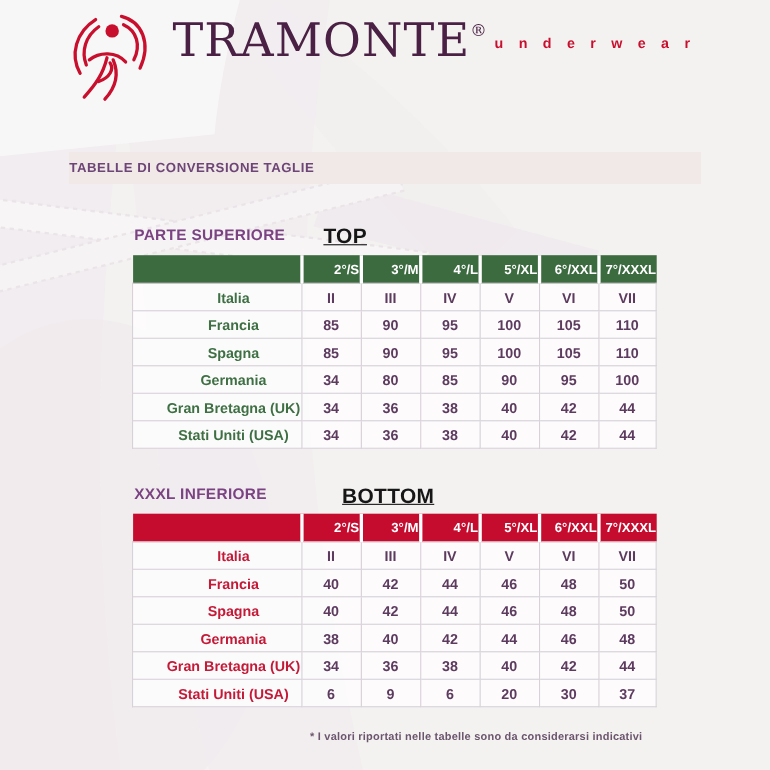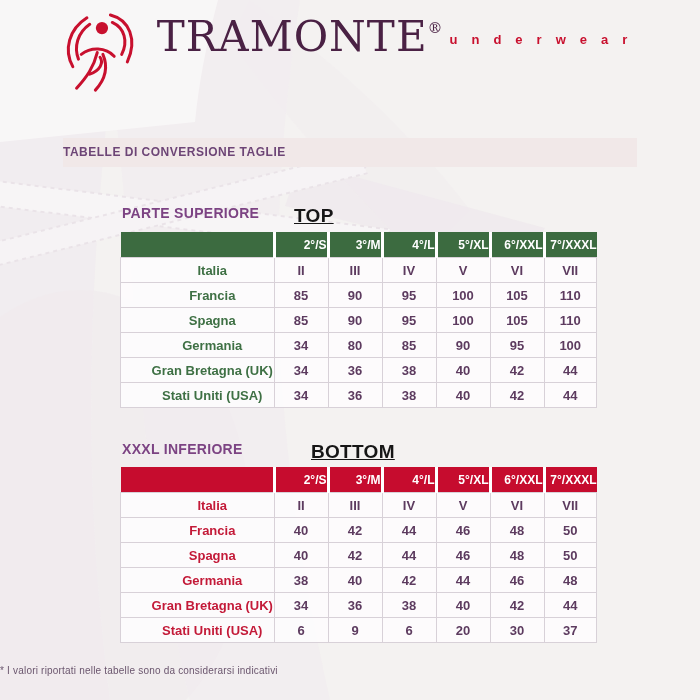--- a/index.html
+++ b/index.html
@@ -55,22 +55,22 @@
   #table-top th{background:var(--top-header-bg,#3c6b40);}
   #table-bottom th{background:var(--bottom-header-bg,#c60c2e);}
   table.conv td{height:24px;background:rgba(253,252,253,.93);
                 border:1px solid #d8d1d8;font-size:13px;font-weight:bold;
                 text-align:center;color:var(--value-text,#5d3b5f);padding:0;}
   table.conv td.label{text-align:center;padding-left:30px;}
   #table-top td.label{color:var(--top-label-text,#3e7044);}
   #table-bottom td.label{color:var(--bottom-label-text,#c31a38);}
 
   
-  .footnote{position:absolute;top:665px;left:0;width:584px;text-align:left;
-            font-size:10px;font-weight:normal;color:var(--footnote-text,#6b566e);
+  .footnote{position:absolute;top:665px;left:0;width:584px;text-align:right;
+            font-size:10px;font-weight:bold;color:var(--footnote-text,#6b566e);
             letter-spacing:.2px;}
 </style>
 </head>
 <body>
 
 <svg class="bgfig" width="700" height="700" viewBox="0 0 700 700" aria-hidden="true">
   <g opacity="0.55">
     <path d="M0,0 L120,0 C95,210 75,430 110,700 L0,700 Z" fill="#efe9ee"></path>
     <path d="M100,0 C140,250 130,450 190,700 L330,700 C270,430 265,230 300,0 Z" fill="#f1ebef"></path>
     <path d="M0,0 L218,0 C206,45 199,82 195,122 L0,142 Z" fill="#fcfbfc"></path>

